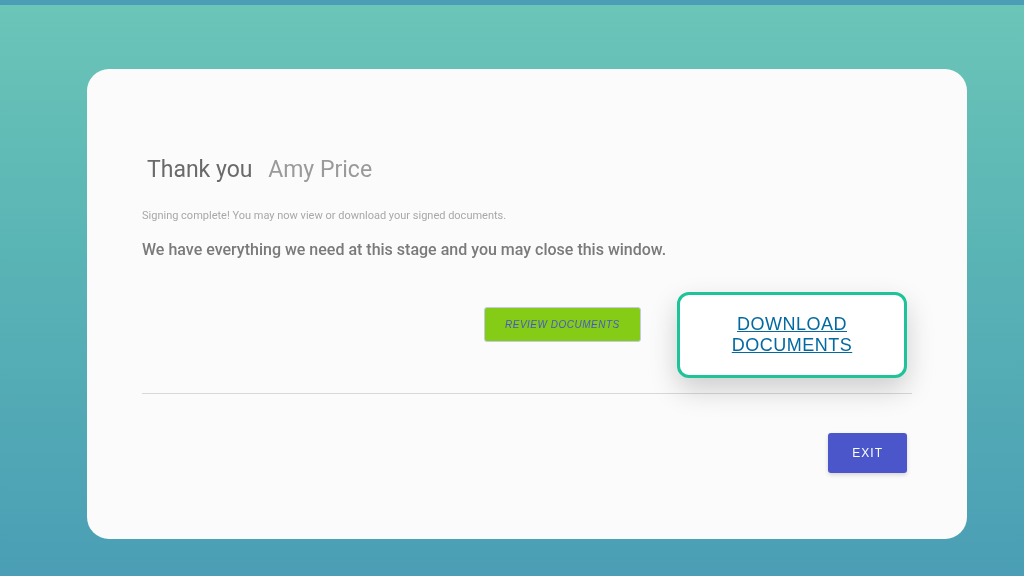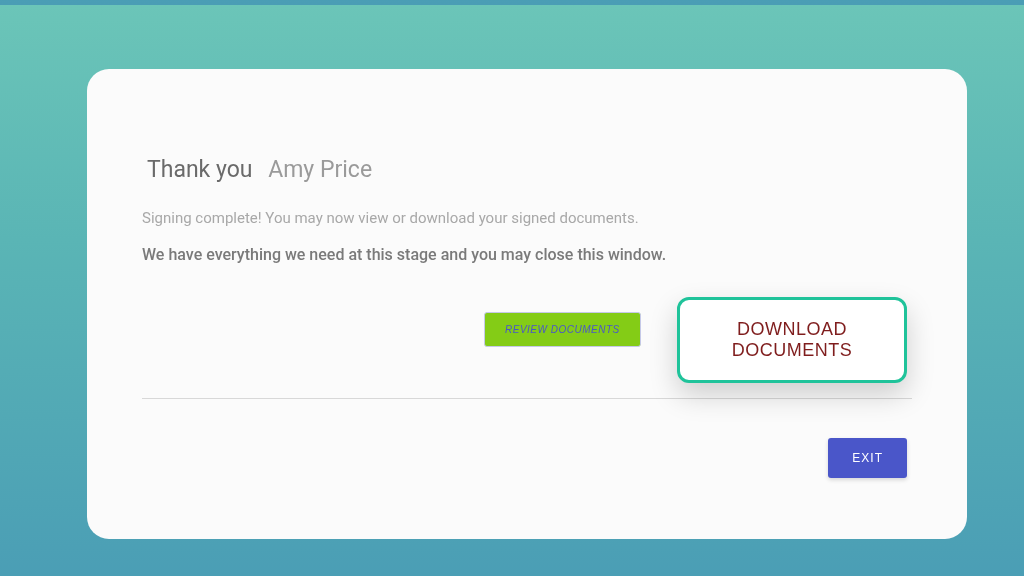--- a/index.html
+++ b/index.html
@@ -33,21 +33,21 @@
       color: #6a6a6a;
       margin-bottom: 26px;
     }
     .heading .prefix {
       color: #6a6a6a;
     }
     .heading .name {
       color: #9a9a9a;
     }
     .msg1 {
-      font-size: 15px;
+      font-size: 11px;
       color: #a8a8a8;
       margin-bottom: 18px;
     }
     .msg2 {
       font-size: 16px;
       color: #7a7a7a;
       font-weight: 500;
       margin-bottom: 36px;
     }
     .review-btn {
@@ -73,25 +73,26 @@
       border: 3px solid #1fc39a;
       border-radius: 12px;
       background: #ffffff;
       padding: 14px 20px;
       box-shadow: 0 12px 28px rgba(0,0,0,0.18);
       z-index: 5;
     }
     .download-btn {
       background: transparent;
       border: none;
-      color: #7f1d1d;
+      color: #0369a1;
       font-size: 18px;
       font-weight: 500;
       letter-spacing: 0.5px;
       cursor: pointer;
+      text-decoration: underline;
     }
     .button-area {
       position: relative;
       height: 60px;
     }
     .divider {
       height: 1px;
       background: #d8d8d8;
       margin-top: 38px;
       margin-bottom: 34px;

